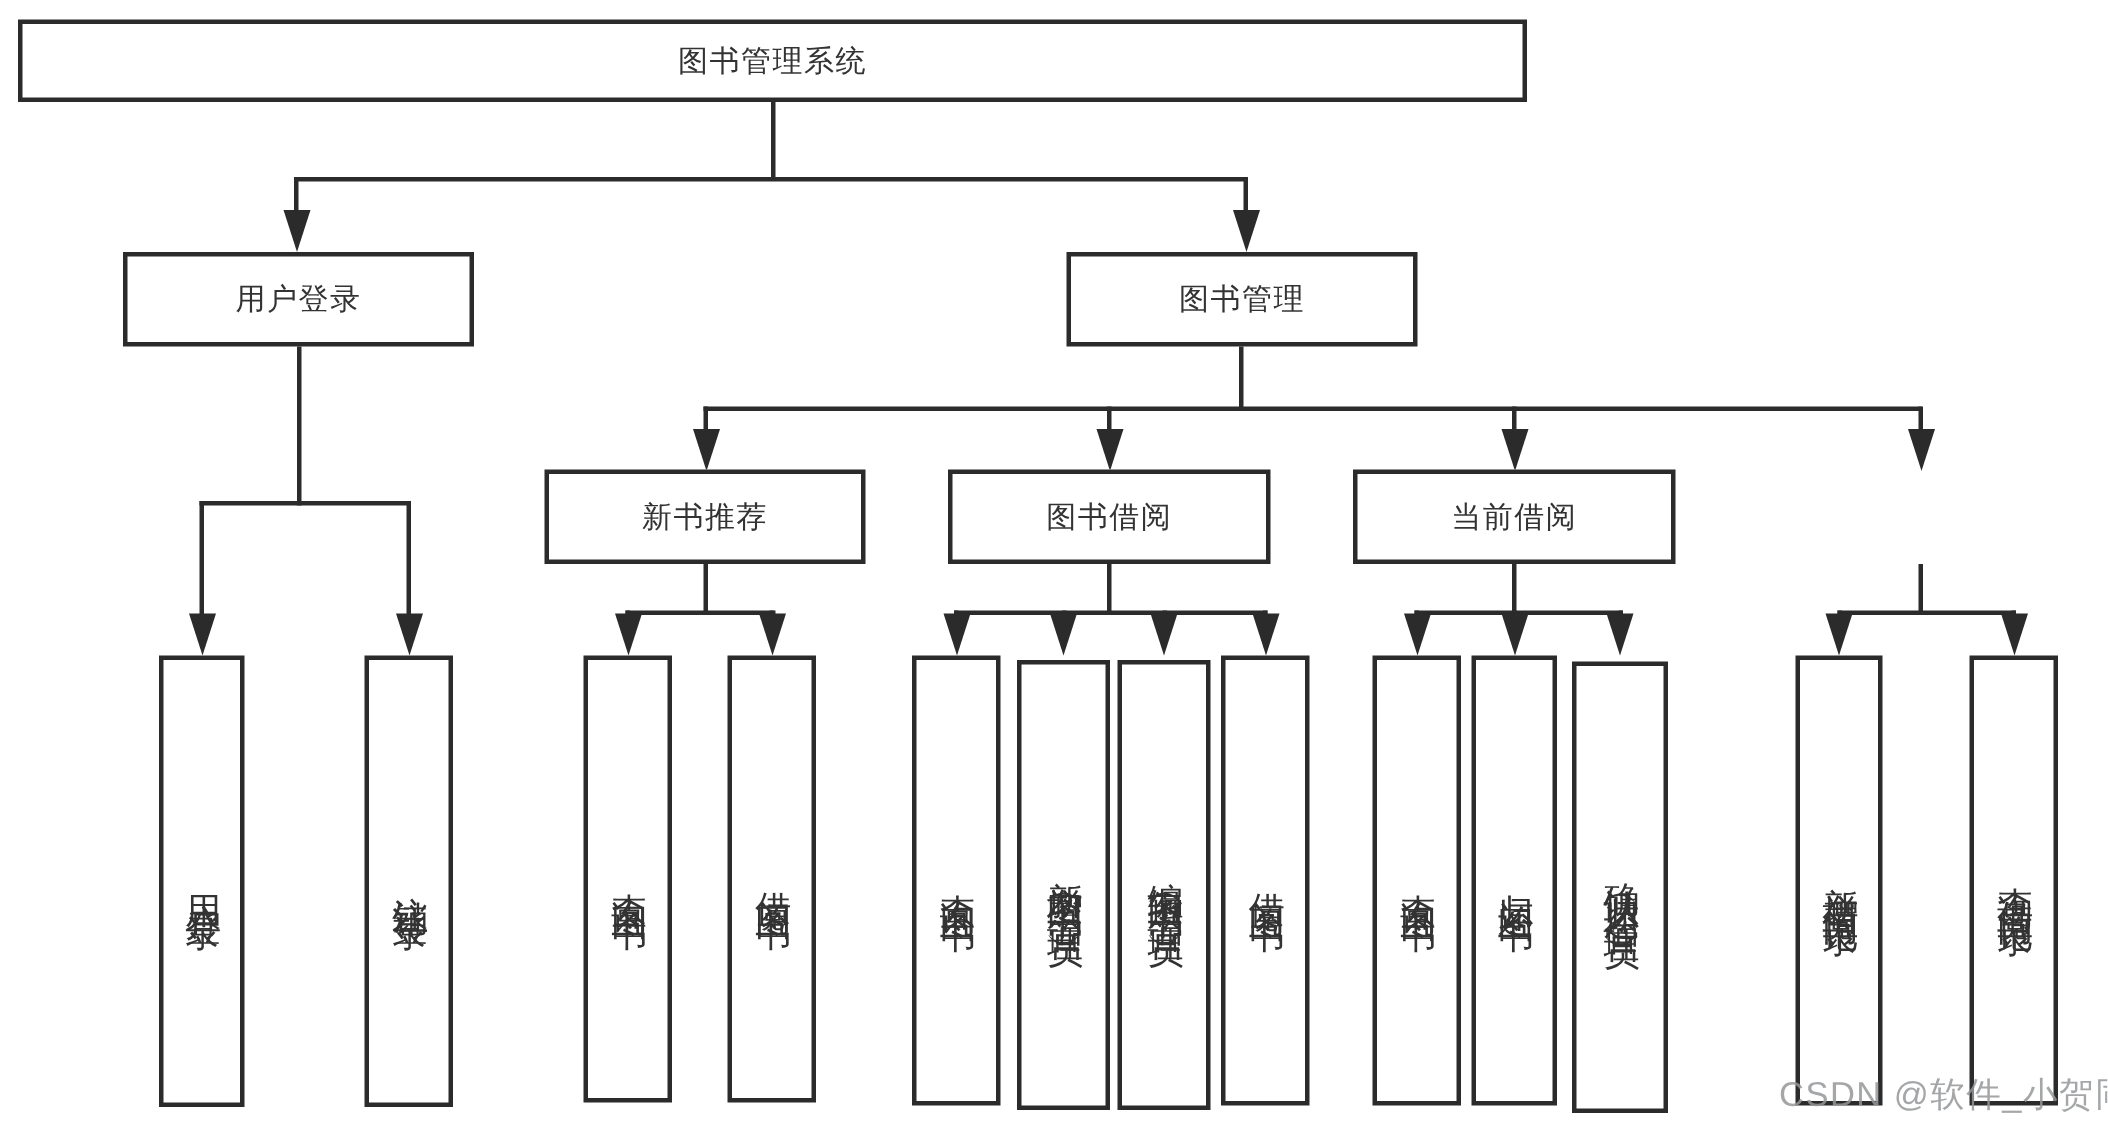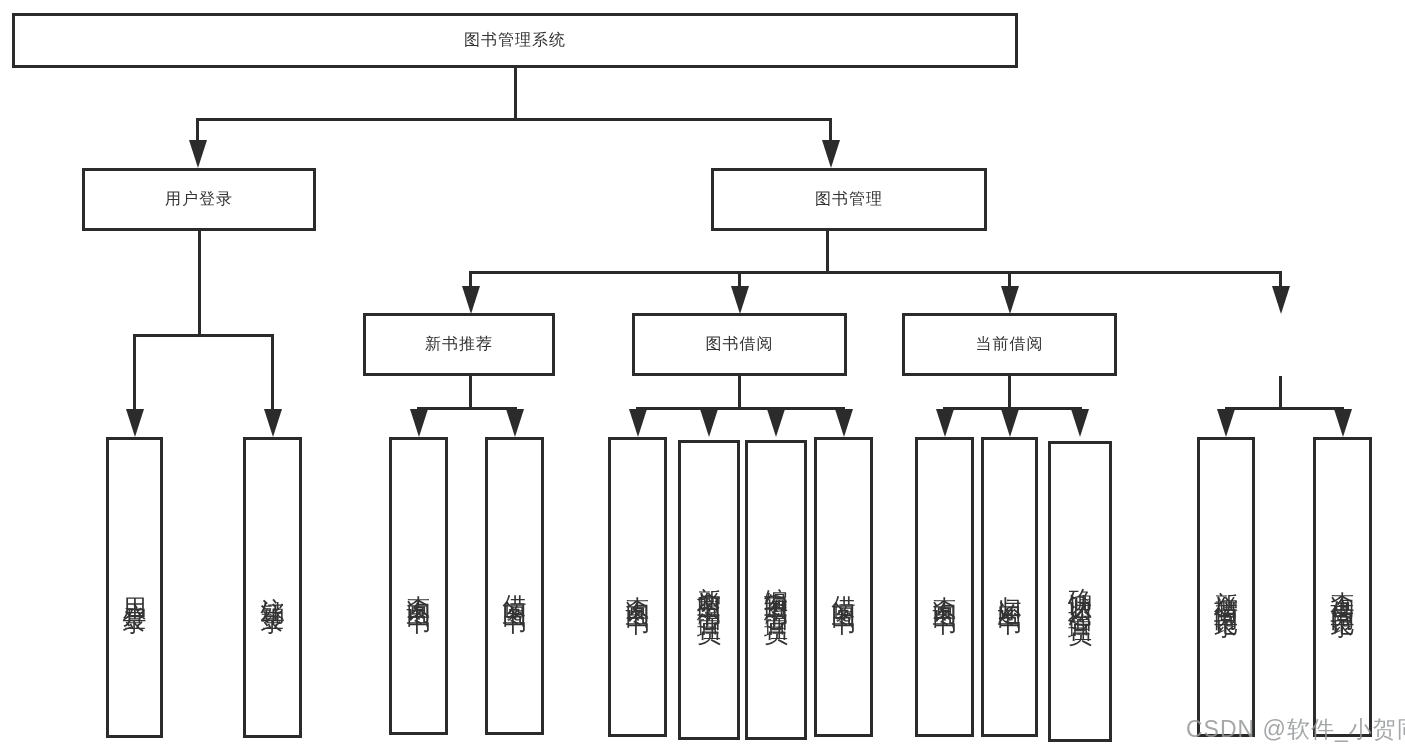--- a/index.html
+++ b/index.html
@@ -3,21 +3,21 @@
 <meta charset="utf-8">
 <style>
   html,body{margin:0;padding:0;background:#ffffff;}
   #canvas{
     position:relative;width:1405px;height:747px;background:#ffffff;
     font-family:"Liberation Sans", sans-serif;color:#333333;overflow:hidden;
   }
   .hbox{
     position:absolute;box-sizing:border-box;border:3px solid #2b2b2b;background:#ffffff;
     display:flex;align-items:center;justify-content:center;
-    font-size:16px;letter-spacing:1px;color:#333333;
+    font-size:20px;letter-spacing:1px;color:#333333;
   }
   .vbox{
     position:absolute;box-sizing:border-box;border:3px solid #2b2b2b;background:#ffffff;
     display:flex;align-items:center;justify-content:center;
     writing-mode:vertical-rl;text-orientation:mixed;
     font-size:24px;letter-spacing:5px;color:#333333;line-height:1;
   }
   .ln{position:absolute;background:#2b2b2b;}
   .arrow{
     position:absolute;width:0;height:0;
@@ -37,41 +37,41 @@
   <div class="hbox" style="left:12px;top:13px;width:1006px;height:55px;">图书管理系统</div>
 
   <div class="ln" style="left:514px;top:66px;width:3px;height:54px;"></div>
   <div class="ln" style="left:196px;top:118px;width:636px;height:3px;"></div>
   <div class="ln" style="left:196px;top:118px;width:3px;height:26px;"></div>
   <div class="arrow" style="left:189px;top:140px;"></div>
   <div class="ln" style="left:829px;top:118px;width:3px;height:26px;"></div>
   <div class="arrow" style="left:822px;top:140px;"></div>
 
   <div class="hbox" style="left:82px;top:168px;width:234px;height:63px;">用户登录</div>
-  <div class="hbox" style="left:711px;top:168px;width:276px;height:63px;">图书管理</div>
+  <div class="hbox" style="left:711px;top:168px;width:234px;height:63px;">图书管理</div>
 
   <div class="ln" style="left:198px;top:231px;width:3px;height:106px;"></div>
   <div class="ln" style="left:133px;top:334px;width:141px;height:3px;"></div>
   <div class="ln" style="left:133px;top:334px;width:3px;height:78px;"></div>
   <div class="arrow" style="left:126px;top:409px;"></div>
   <div class="ln" style="left:271px;top:334px;width:3px;height:78px;"></div>
   <div class="arrow" style="left:264px;top:409px;"></div>
 
   <div class="ln" style="left:826px;top:231px;width:3px;height:42px;"></div>
   <div class="ln" style="left:469px;top:271px;width:812px;height:3px;"></div>
   <div class="ln" style="left:469px;top:271px;width:3px;height:18px;"></div>
   <div class="arrow" style="left:462px;top:286px;"></div>
   <div class="ln" style="left:738px;top:271px;width:3px;height:18px;"></div>
   <div class="arrow" style="left:731px;top:286px;"></div>
   <div class="ln" style="left:1008px;top:271px;width:3px;height:18px;"></div>
   <div class="arrow" style="left:1001px;top:286px;"></div>
   <div class="ln" style="left:1279px;top:271px;width:3px;height:18px;"></div>
   <div class="arrow" style="left:1272px;top:286px;"></div>
 
-  <div class="hbox" style="left:363px;top:313px;width:192px;height:63px;">新书推荐</div>
+  <div class="hbox" style="left:363px;top:313px;width:214px;height:63px;">新书推荐</div>
   <div class="hbox" style="left:902px;top:313px;width:215px;height:63px;">当前借阅</div>
   <div class="hbox" style="left:632px;top:313px;width:215px;height:63px;">图书借阅</div>
 
   <div class="ln" style="left:469px;top:376px;width:3px;height:33px;"></div>
   <div class="ln" style="left:417px;top:407px;width:100px;height:3px;"></div>
   <div class="ln" style="left:417px;top:407px;width:3px;height:8px;"></div>
   <div class="arrow" style="left:410px;top:409px;"></div>
   <div class="ln" style="left:513px;top:407px;width:3px;height:8px;"></div>
   <div class="arrow" style="left:506px;top:409px;"></div>
 

